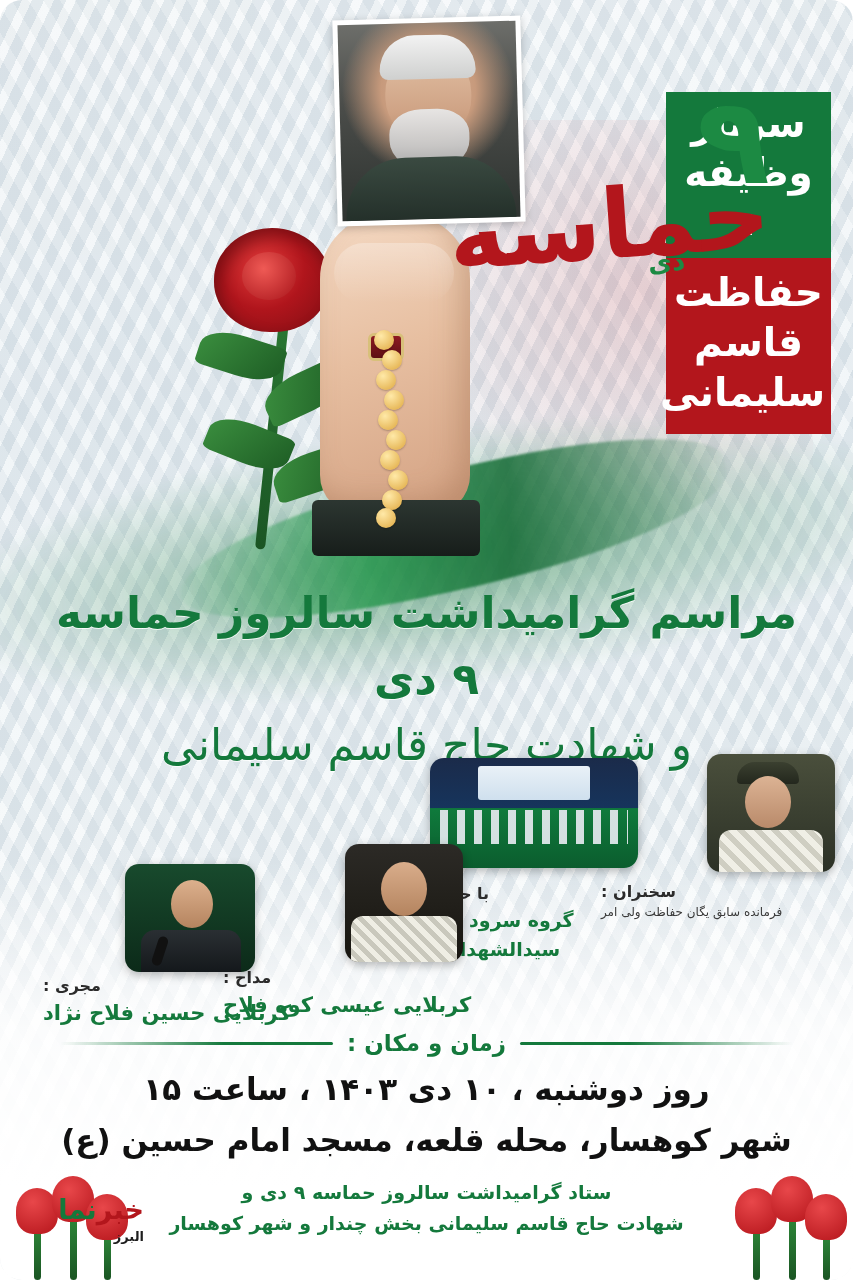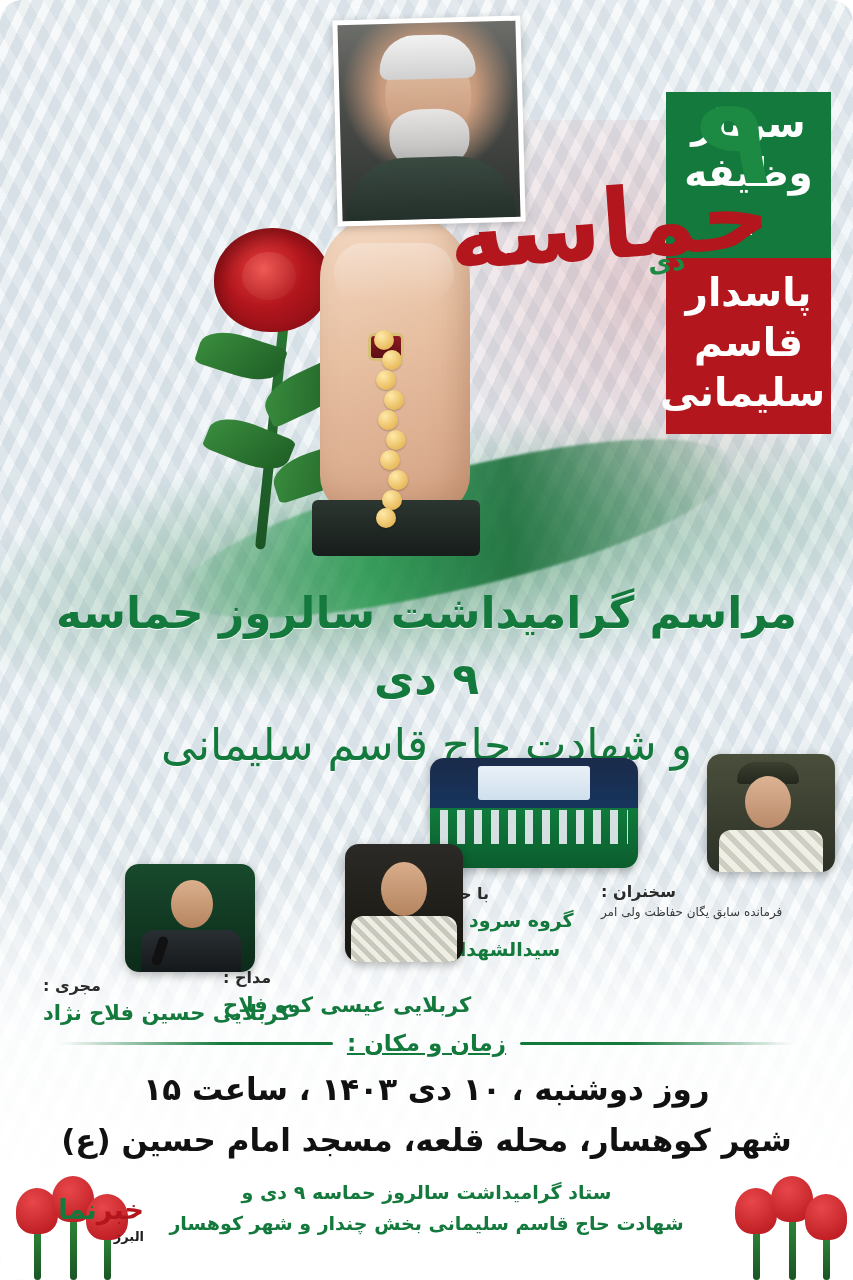--- a/index.html
+++ b/index.html
@@ -490,21 +490,20 @@
     height: 3px;
     background: linear-gradient(90deg, rgba(20,121,60,0) 0%, #14793c 60%);
     border-radius: 2px;
   }
   .tp-rule.left { background: linear-gradient(270deg, rgba(20,121,60,0) 0%, #14793c 60%); }
   .tp-title {
     font-size: 23px;
     font-weight: bold;
     color: #14793c;
     white-space: nowrap;
-    text-decoration: underline;
   }
   .tp-line {
     font-size: 31px;
     font-weight: bold;
     color: #111111;
     line-height: 1.65;
   }
 
   
   .footer {
@@ -584,21 +583,21 @@
 <div class="poster">
 
   <div class="bg-crowd"></div>
   <div class="bg-red-sweep"></div>
   <div class="bg-green-sweep"></div>
   <div class="bg-green-ribbon"></div>
   <div class="bg-soft-white"></div>
 
   <div class="slogan">
     <div class="line1">سرباز وظیفه :</div>
-    <div class="line2">پاسدار قاسم سلیمانی</div>
+    <div class="line2">حفاظت قاسم سلیمانی</div>
   </div>
 
   <div class="portrait-frame">
     <div class="portrait-photo">
       <div class="portrait-beard"></div>
       <div class="portrait-body"></div>
     </div>
   </div>
 
   <div class="calligraphy">

